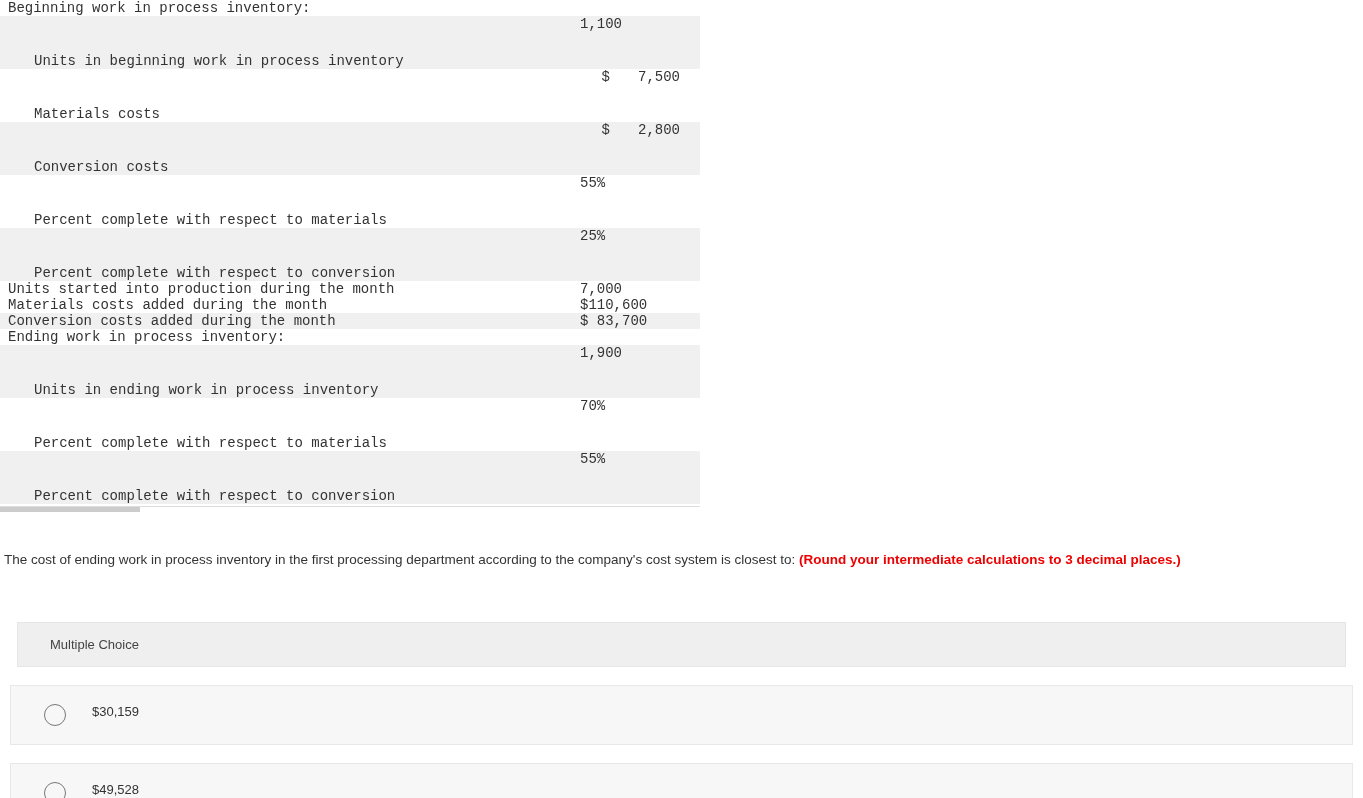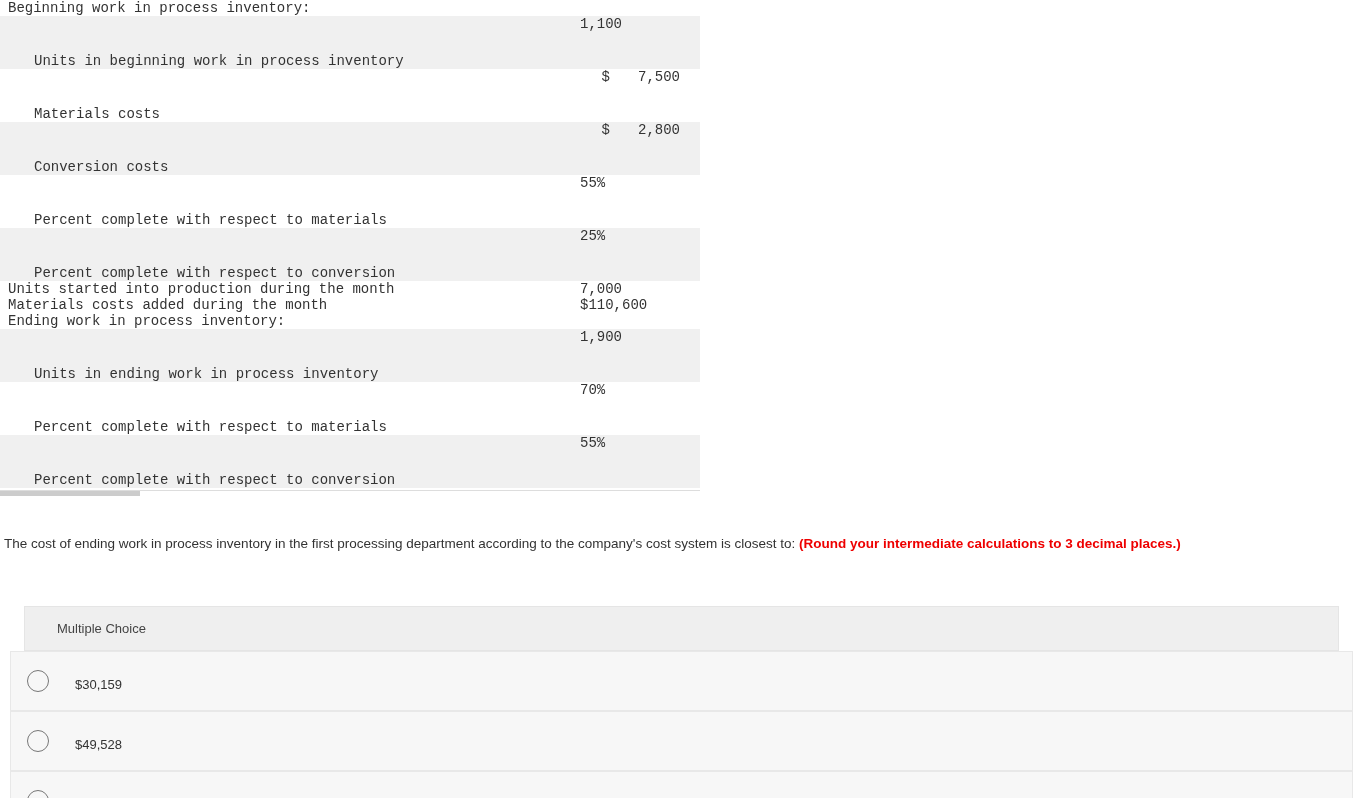--- a/index.html
+++ b/index.html
@@ -45,29 +45,30 @@
     margin: 40px 0 55px 0;
     padding: 0 4px;
   }
   .red-note { color: #ee0000; font-weight: bold; }
   .mc-header {
     background: #efefef;
     padding: 14px 32px;
     font-size: 13px;
     color: #444;
     border: 1px solid #e5e5e5;
-    margin: 0 24px;
+    margin: 0 17px;
   }
   .mc-options { margin: 0 10px; }
   .mc-option {
     display: flex;
-    align-items: flex-end;
+    align-items: flex-start;
     background: #f7f7f7;
     border: 1px solid #e8e8e8;
-    padding: 18px 16px;
+    margin-top: 18px;
+    padding: 18px 33px;
     cursor: pointer;
   }
   .radio {
     width: 22px;
     height: 22px;
     border: 1.5px solid #777;
     border-radius: 50%;
     margin-right: 26px;
     flex-shrink: 0;
   }
@@ -120,20 +121,26 @@
       <div class="value">
         <span>7,000</span>
       </div>
     </div>
     <div class="data-row">
       <div class="label">Materials costs added during the month</div>
       <div class="value">
         <span>$110,600</span>
       </div>
     </div>
+    <div class="data-row shaded">
+      <div class="label">Conversion costs added during the month</div>
+      <div class="value">
+        <span>$ 83,700</span>
+      </div>
+    </div>
     <div class="data-row">
       <div class="label">Ending work in process inventory:</div>
       <div class="value">
         <span></span>
       </div>
     </div>
     <div class="data-row shaded">
       <div class="label indent">Units in ending work in process inventory</div>
       <div class="value">
         <span>1,900</span>

